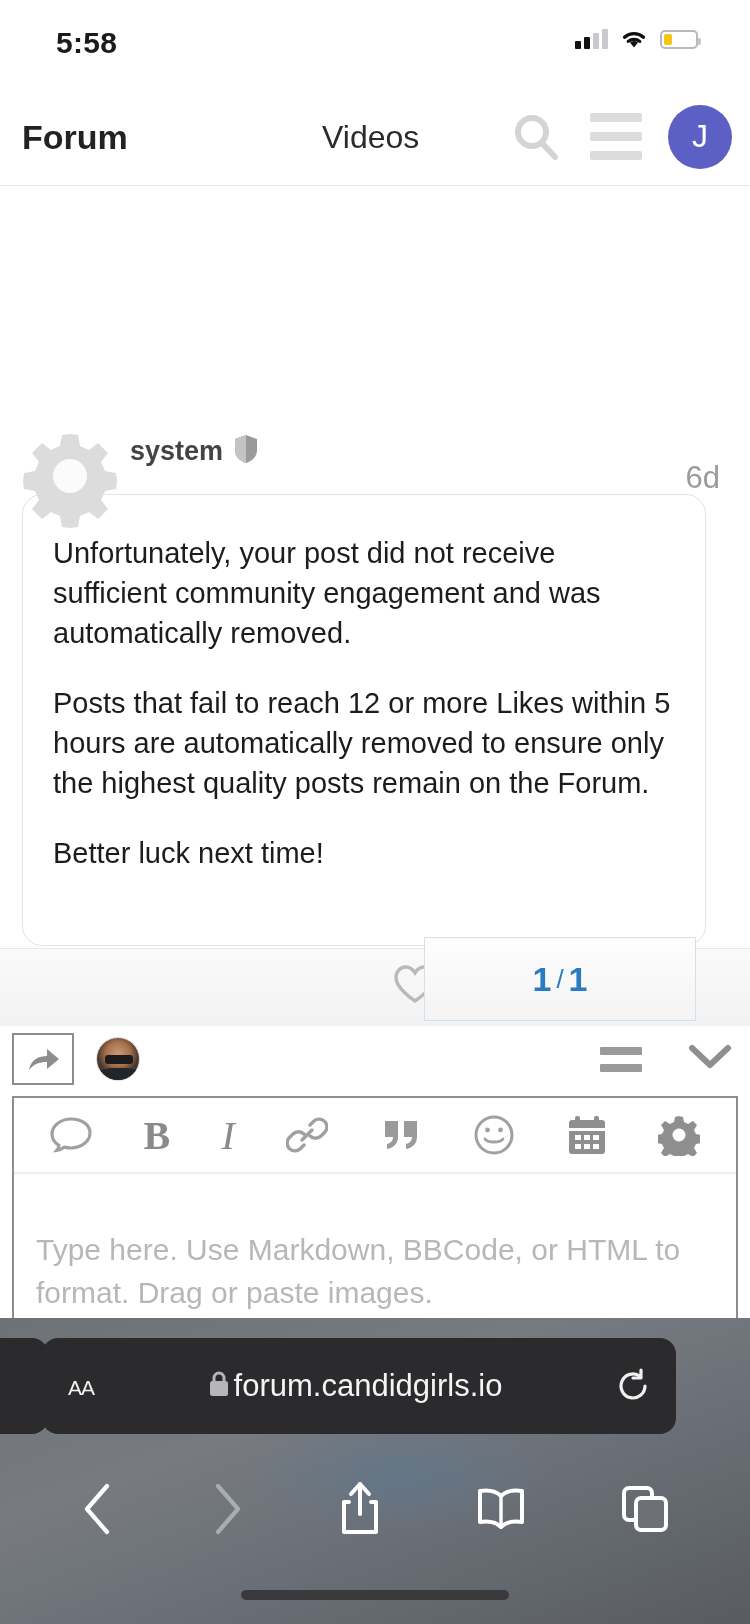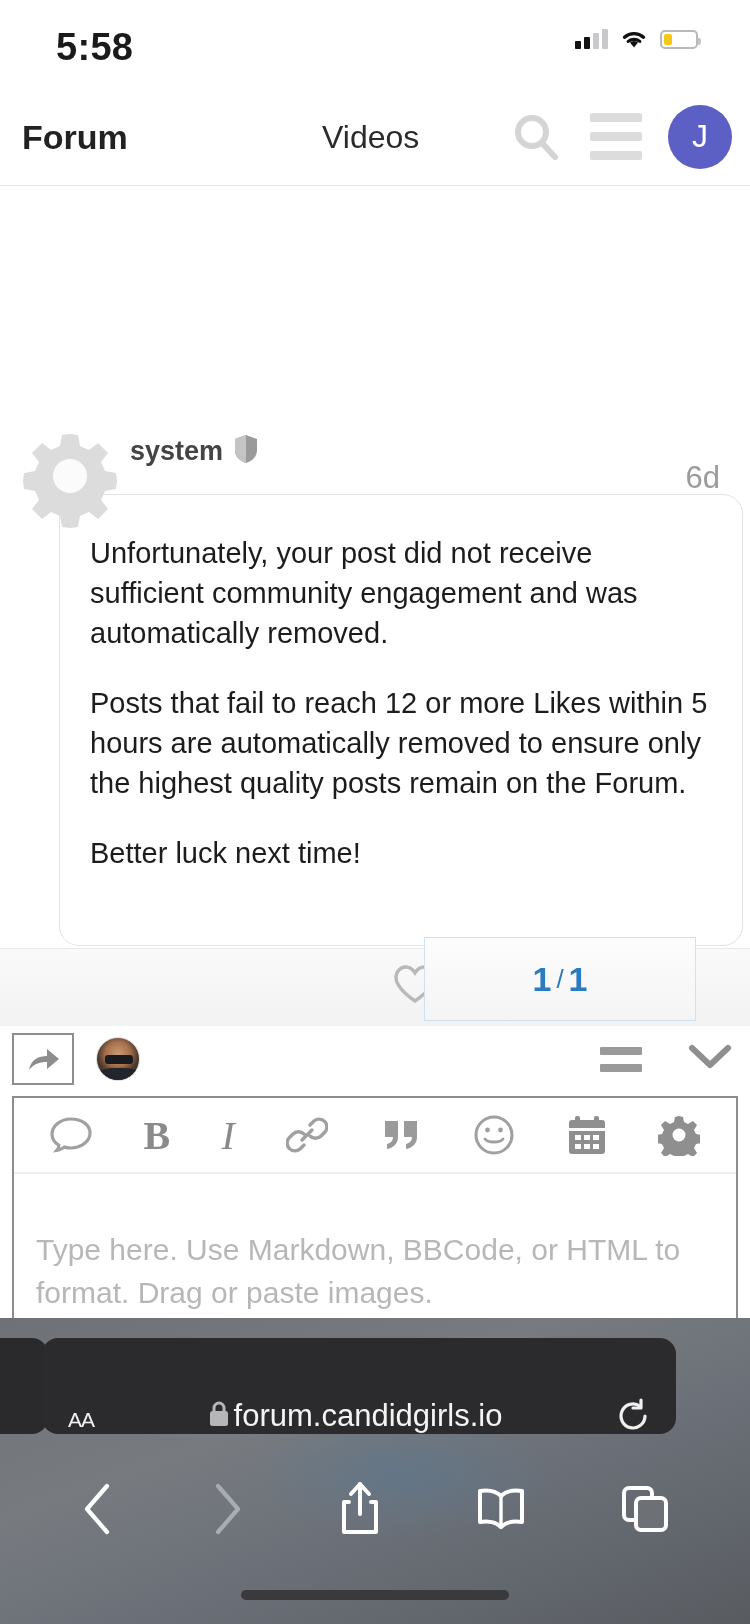--- a/index.html
+++ b/index.html
@@ -10,21 +10,21 @@
     overflow: hidden;
   }
   #screen { position: relative; width: 750px; height: 1624px; background:#fff; }
 
   
   .statusbar {
     height: 88px; position: relative; background:#fff;
   }
   .status-time {
     position: absolute; left: 56px; top: 26px;
-    font-size: 38px; font-weight: 700; color:#1a1a1a;
+    font-size: 30px; font-weight: 700; color:#1a1a1a;
     letter-spacing: 0.3px;
   }
   .status-right {
     position: absolute; right: 52px; top: 28px;
     display: flex; align-items: center; gap: 11px;
   }
   .sig { display:flex; align-items:flex-end; gap:3px; height:20px;}
   .sig i { display:block; width:6px; background:#111; border-radius:1px; }
   .sig i.b1 { height:8px; }
   .sig i.b2 { height:12px; }
@@ -84,21 +84,20 @@
     position:absolute; right:30px; top:250px;
     font-size:31px; color:#9b9b9b; z-index:4;margin-top:24px;
   }
 
   .post-card {
     position:absolute; left:22px; top:308px; width:684px;
     background:#fff;
     border:1px solid #e3e3e3; border-radius:20px;
     padding: 38px 30px 30px 30px;
     min-height: 452px;
-    margin-left: 37px;
   }
   .post-card p {
     font-size: 29px; line-height: 1.38; color:#1c1c1c;
     margin-bottom: 30px;
   }
   .post-card p:last-child { margin-bottom:0; }
 
   .post-actions {
     position:absolute; left:0; top:762px; width:750px; height:78px;
     background: linear-gradient(#fafafa,#f2f2f2);
@@ -175,21 +174,21 @@
     content:""; position:absolute; left:250px; top:96px; width:300px; height:120px;
     background: radial-gradient(ellipse at center, rgba(90,120,145,0.55) 0%, rgba(90,120,145,0) 70%);
   }
   .tab-peek {
     position:absolute; left:-18px; top:20px; width:66px; height:96px;
     background:#2a2a2c; border-radius:16px;
   }
   .urlbar {
     position:absolute; left:42px; top:20px; width:634px; height:96px;
     background:#2b2b2d; border-radius:16px;
-    display:flex; align-items:flex-end; padding: 0 26px;
+    display:flex; align-items:center; padding: 0 26px;
   }
   .aa { color:#f2f2f2; font-size:26px; letter-spacing:-1px; }
   .aa span:first-child{ font-size:21px; }
   .url-center {
     flex:1; display:flex; align-items:center; justify-content:center; gap:4px;
   }
   .url-text { color:#f4f4f4; font-size:31px; }
   .reload { color:#f2f2f2; display:flex; align-items:center;}
   .safari-tools {
     position:absolute; left:0; top:138px; width:750px; height:110px;

